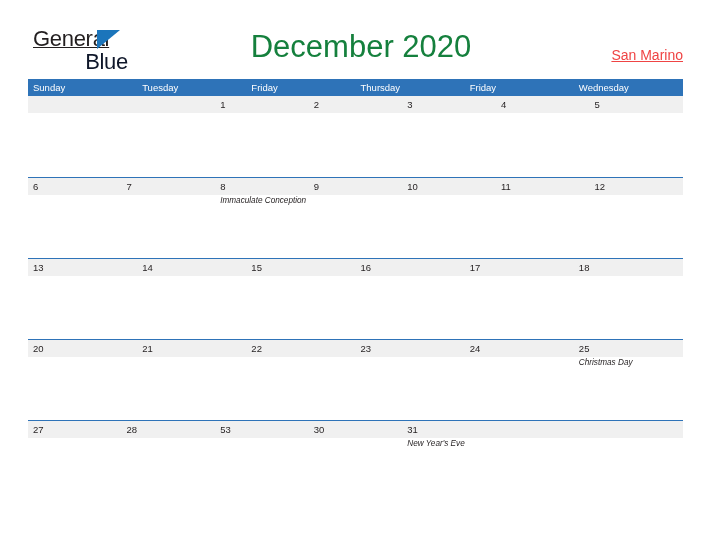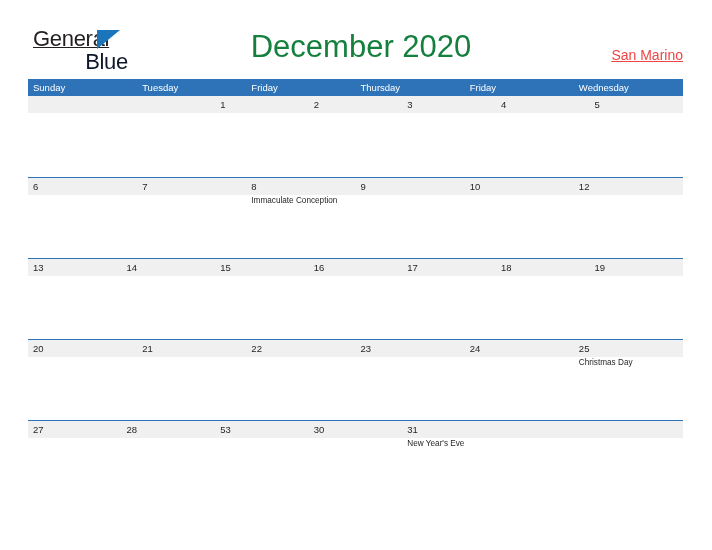--- a/index.html
+++ b/index.html
@@ -152,20 +152,21 @@
     color: #231f20;
   }
   .events {
     position: absolute;
     left: 5px;
     top: 18px;
     right: 2px;
     font-size: 8.2px;
     line-height: 10.5px;
     color: #231f20;
+    font-style: italic;
   }
   .event {
     display: block;
   }
 </style>
 </head>
 <body>
 
 <div class="page">
 
@@ -243,20 +244,24 @@
           <div class="daycell">
             <div class="band"></div>
             <div class="daynum">9</div>
           </div>
           <div class="daycell">
             <div class="band"></div>
             <div class="daynum">10</div>
           </div>
           <div class="daycell">
             <div class="band"></div>
+            <div class="daynum">11</div>
+          </div>
+          <div class="daycell">
+            <div class="band"></div>
             <div class="daynum">12</div>
           </div>
         </div>
         <div class="week">
           <div class="daycell">
             <div class="band"></div>
             <div class="daynum">13</div>
           </div>
           <div class="daycell">
             <div class="band"></div>
@@ -270,24 +275,20 @@
             <div class="band"></div>
             <div class="daynum">16</div>
           </div>
           <div class="daycell">
             <div class="band"></div>
             <div class="daynum">17</div>
           </div>
           <div class="daycell">
             <div class="band"></div>
             <div class="daynum">18</div>
-          </div>
-          <div class="daycell">
-            <div class="band"></div>
-            <div class="daynum">19</div>
           </div>
         </div>
         <div class="week">
           <div class="daycell">
             <div class="band"></div>
             <div class="daynum">20</div>
           </div>
           <div class="daycell">
             <div class="band"></div>
             <div class="daynum">21</div>

